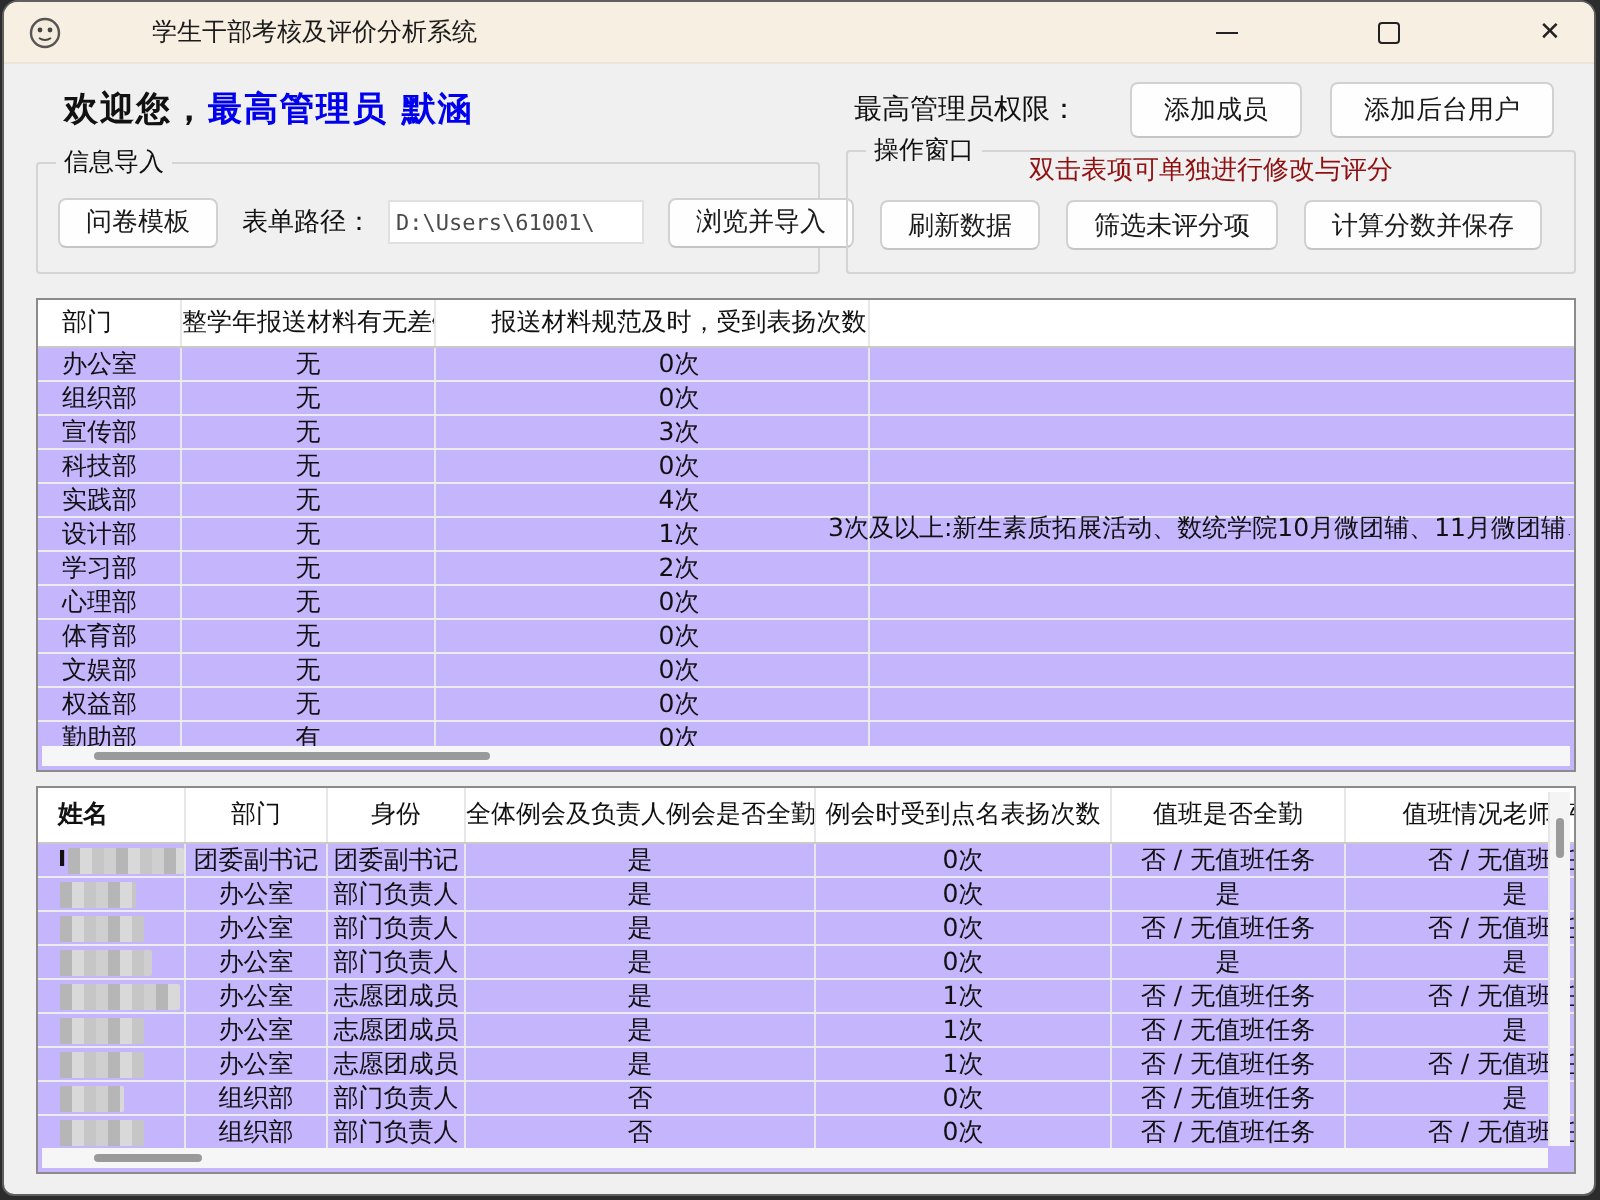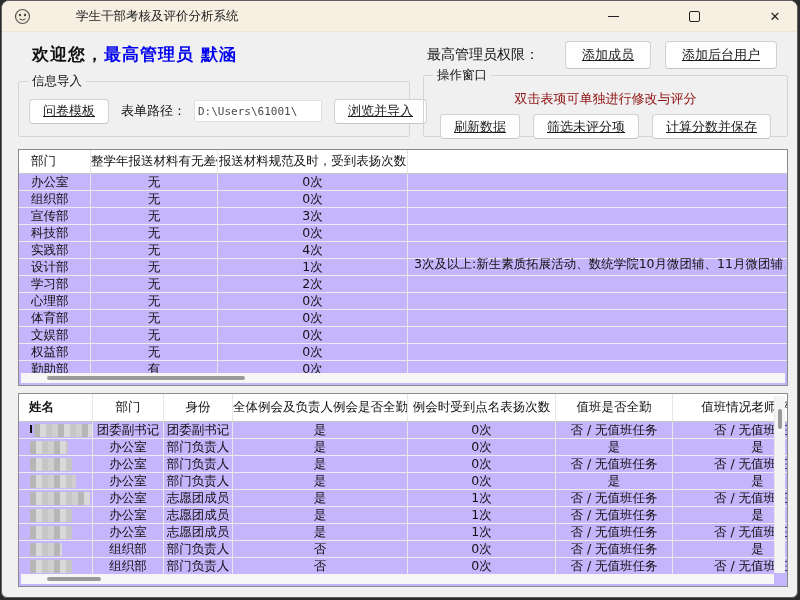--- a/index.html
+++ b/index.html
@@ -27,56 +27,56 @@
   .glyph-close{font-size:13px;color:#222;line-height:1;}
   
   .welcome{position:absolute;left:30px;top:42px;font-size:17px;font-weight:bold;letter-spacing:1px;}
   .welcome .u{color:#0000ee;}
   .admin-area{position:absolute;left:425px;top:40px;right:16px;display:flex;align-items:center;}
   .admin-label{font-size:14px;margin-right:12px;}
   .btn{
     background:#fefefe;border:1px solid #d2d1cf;border-bottom-color:#c6c5c3;
     border-radius:4px;font-size:13px;color:#1a1a1a;padding:0 16px;height:28px;
     display:inline-flex;align-items:center;justify-content:center;
-    font-family:inherit;cursor:default;white-space:nowrap;text-decoration:underline;
+    font-family:inherit;cursor:default;white-space:nowrap;
   }
   .btn.small{height:25px;padding:0 13px;}
   .admin-area .btn{margin-left:14px;}
   
   .groupbox{position:absolute;border:1px solid #d4d4d4;border-radius:2px;box-sizing:border-box;}
   .groupbox .legend{
     position:absolute;top:-9px;left:9px;background:#f0f0f0;padding:0 4px;font-size:12.5px;
   }
   .import-group{left:16px;top:80px;width:392px;height:56px;}
   .import-inner{display:flex;align-items:center;height:100%;padding:4px 10px 0 10px;box-sizing:border-box;}
   .path-label{font-size:13px;margin:0 8px 0 12px;white-space:nowrap;}
   .path-input{
     width:120px;height:20px;border:1px solid #e0e0e0;background:#fff;
     font-family:"DejaVu Sans Mono","Liberation Mono",monospace;font-size:11px;color:#4a4a4a;
     padding:0 3px;margin-right:12px;
   }
   .ops-group{left:421px;top:74px;width:365px;height:62px;}
-  .ops-hint{color:#8e1010;font-size:13px;text-align:center;margin-top:14px;white-space:nowrap;}
+  .ops-hint{color:#8e1010;font-size:13px;text-align:center;margin-top:0;white-space:nowrap;}
   .ops-buttons{display:flex;justify-content:space-between;padding:6px 16px 0 16px;}
   
   .tbl{position:absolute;background:#c4b5fd;border:1px solid #8b8b8b;box-sizing:border-box;overflow:hidden;}
   .thead{display:flex;border-bottom:1px solid #c9c9c9;overflow:hidden;background:#fff;}
   .tcell{
     flex:none;box-sizing:border-box;text-align:center;font-size:12.5px;
     border-right:1px solid #e7e7e7;white-space:nowrap;overflow:hidden;
   }
   .trow{display:flex;height:16px;line-height:15px;border-bottom:1px solid #ececec;overflow:hidden;}
   .trow .tcell{line-height:16px;height:16px;}
   .tbody{position:relative;overflow:hidden;}
   
   .t1{left:16px;top:148px;width:770px;height:237px;}
   .t1 .thead{height:23px;line-height:22px;}
   .t1 .c0{width:72px;text-align:left;padding-left:12px;}
   .t1 .c1{width:127px;}
-  .t1 .c2{width:190px;}
+  .t1 .c2{width:190px;margin-left:27px;}
   .t1 .c3{flex:1 1 auto;border-right:none;text-align:left;}
   .t1 .tbody{height:199px;}
   .dept-note{
     position:absolute;left:392px;top:106px;right:2px;height:16px;line-height:16px;
     font-size:12.5px;white-space:nowrap;overflow:hidden;text-align:left;padding-left:3px;
   }
   
   .t2{left:16px;top:392px;width:770px;height:194px;}
   .t2 .thead{height:27px;line-height:26px;}
   .t2 .c0{width:74px;text-align:left;padding-left:10px;font-weight:bold;}

